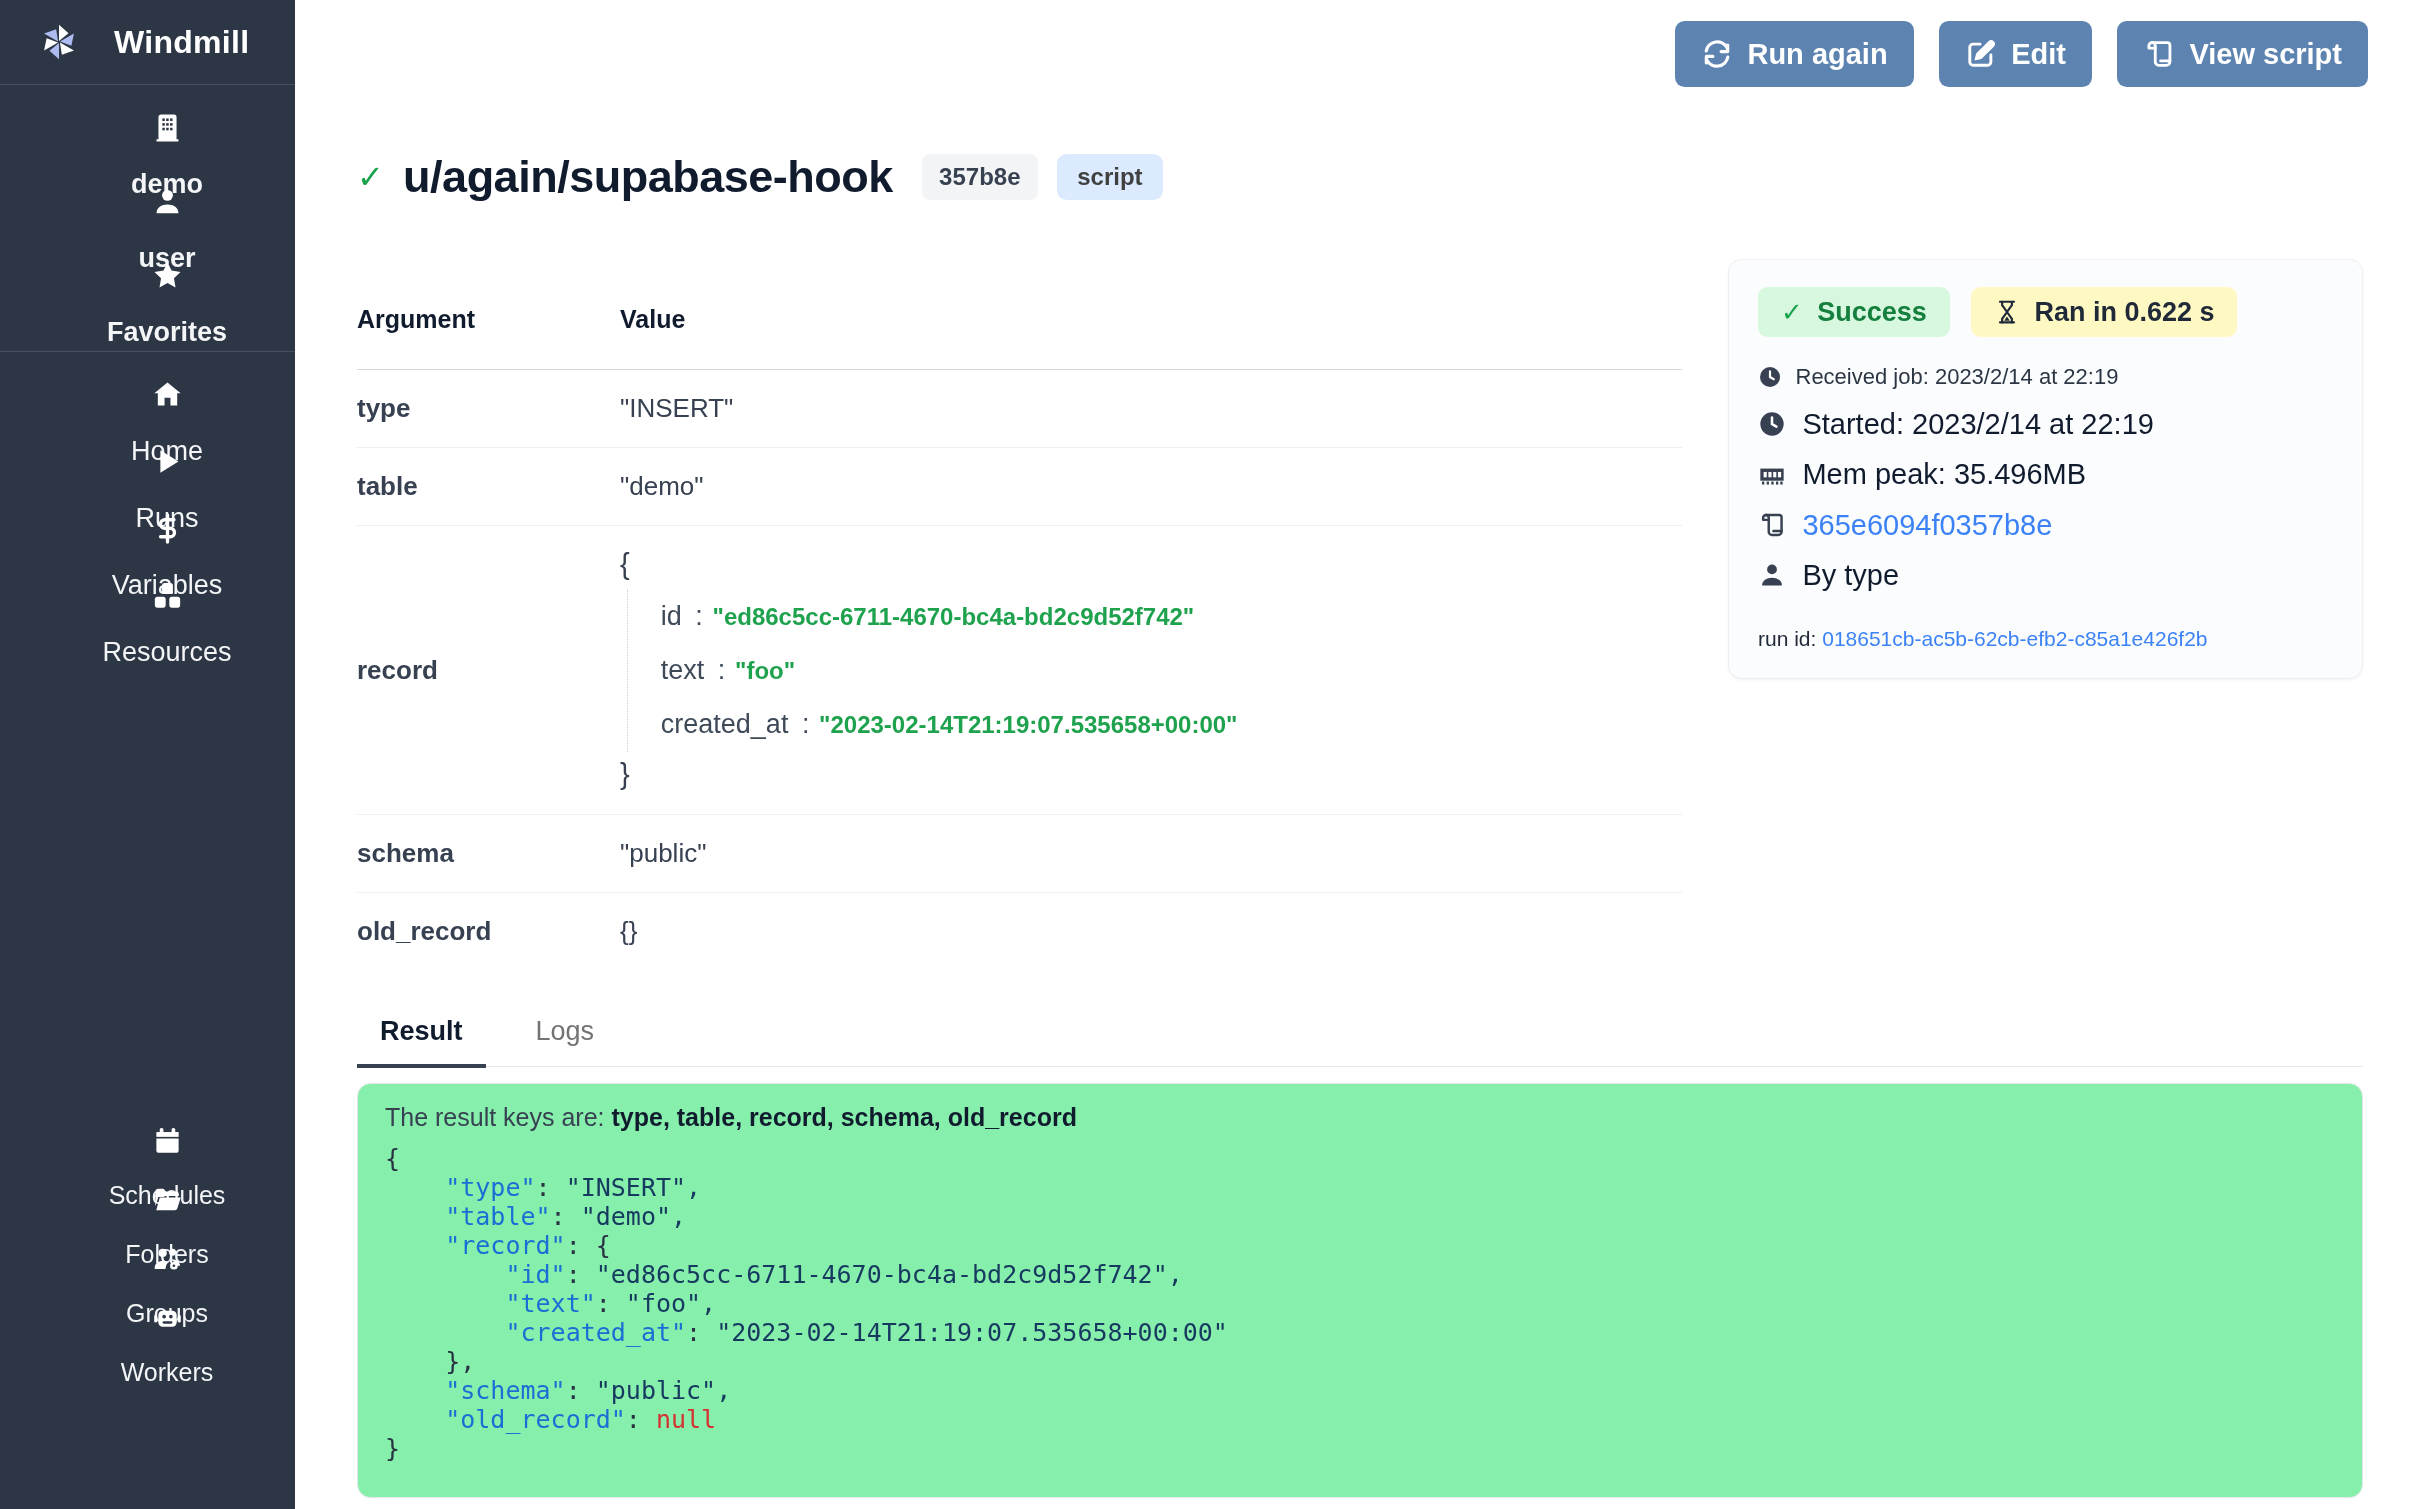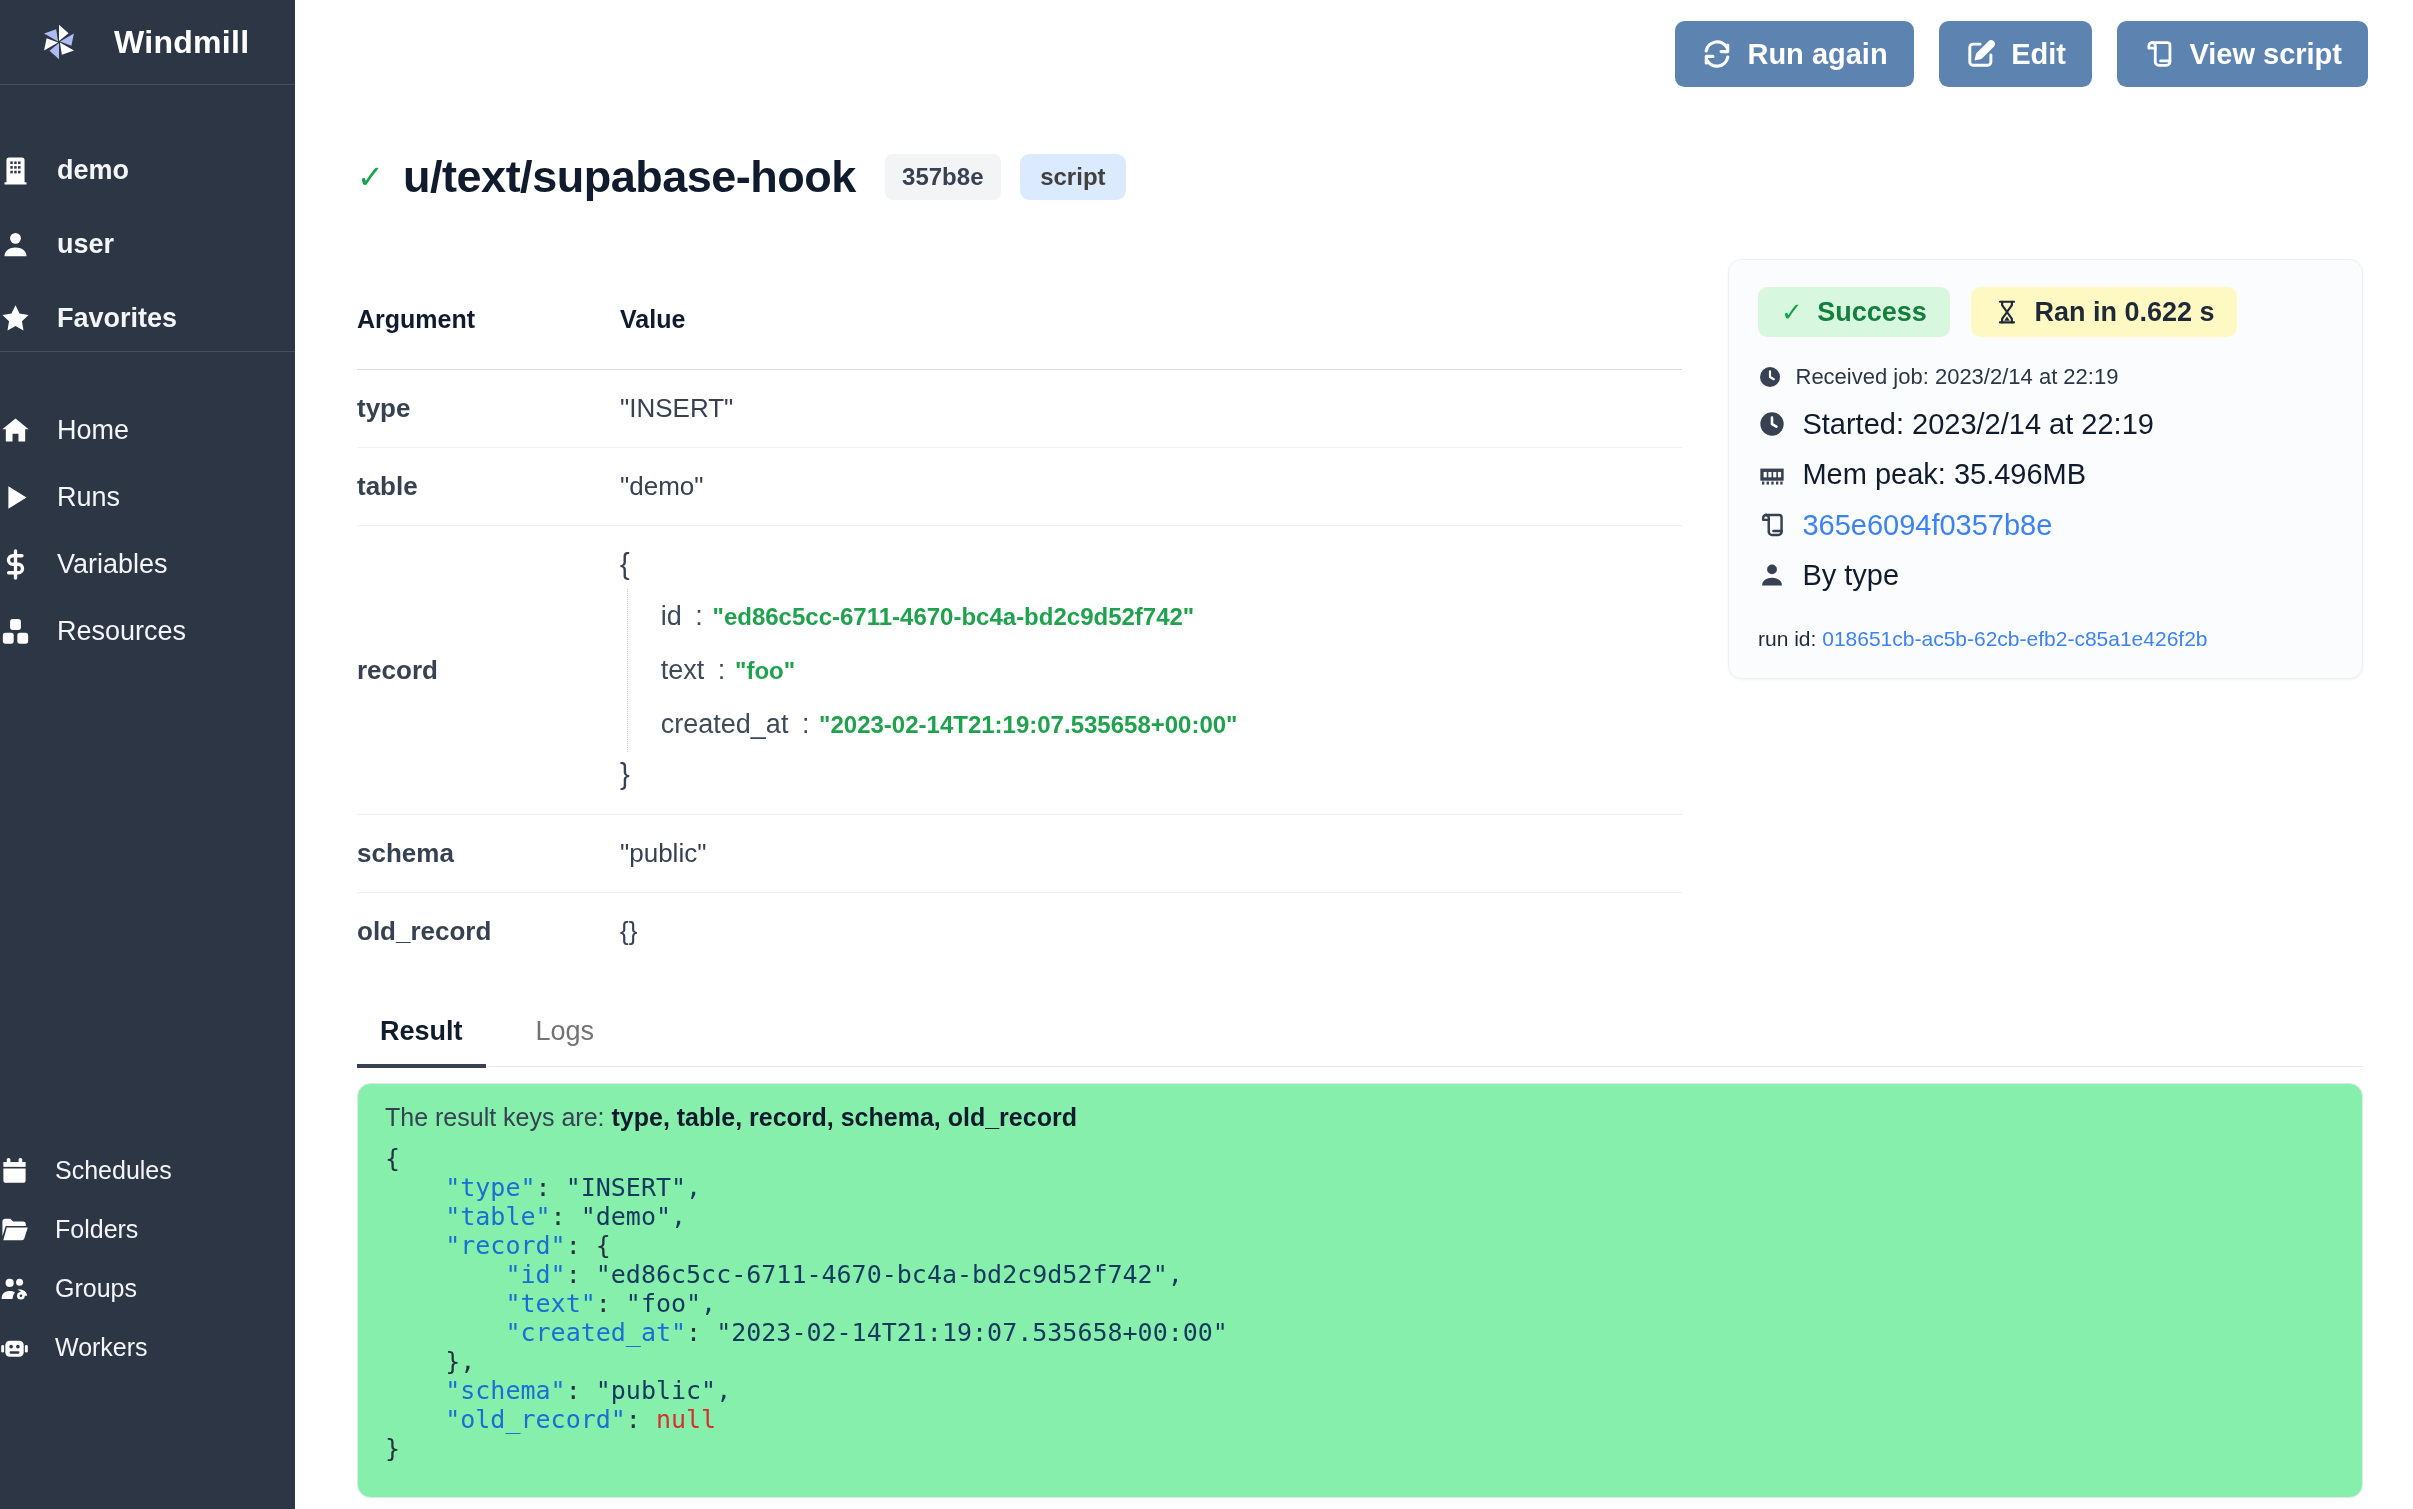--- a/index.html
+++ b/index.html
@@ -10,21 +10,21 @@
     -webkit-font-smoothing:antialiased;
   }
   
   .sidebar{position:absolute;left:0;top:0;bottom:0;width:295px;background:#2d3645;color:#f3f5f7;}
   .logo-row{display:flex;align-items:center;gap:33px;height:85px;padding-left:37px;border-bottom:1px solid #46505f;box-sizing:border-box;}
   .logo-icon{width:44px;height:44px;display:flex;}
   .logo-icon svg{width:100%;height:100%;}
   .logo-text{font-size:32px;font-weight:700;color:#ffffff;letter-spacing:0.3px;}
   .side-section{padding:27px 0 17.4px;}
   .side-section.workspace{border-bottom:1px solid #46505f;padding:27px 0 17.4px;}
-  .side-item{display:flex;align-items:flex-end;height:74px;gap:26px;cursor:pointer;}
+  .side-item{display:flex;align-items:center;height:74px;padding-left:39px;gap:26px;cursor:pointer;flex-direction:column;}
   .side-icon{width:31px;height:31px;display:flex;color:#ffffff;flex:none;}
   .side-icon svg{width:100%;height:100%;}
   .side-label{font-size:27px;color:#f3f5f7;}
   .workspace .side-label{font-weight:700;}
   .nav .side-item{height:67px;}
   .side-bottom{position:absolute;top:1126px;left:0;right:0;}
   .side-bottom .side-item{height:59px;}
   .side-bottom .side-label{font-size:25px;}
   .side-bottom .side-icon{width:29px;height:29px;}
   
@@ -261,21 +261,21 @@
             <path d="M6.8 3.4a2.4 2.4 0 0 1 2.4 2.4v12a2.7 2.7 0 0 0 2.7 2.7h5.6a2.7 2.7 0 0 0 2.7-2.7v-.6h-7"></path>
             <path d="M6.8 3.4A2.4 2.4 0 0 0 4.4 5.8v1.8h4.8"></path>
           </svg>
         </span>
         <span>View script</span>
       </button>
     </div>
 
   <div class="title-row">
     <span class="check">✓</span>
-    <h1 class="page-title">u/text/supabase-hook</h1>
+    <h1 class="page-title">u/again/supabase-hook</h1>
     <span class="badge-hash">357b8e</span>
     <span class="badge-script">script</span>
   </div>
 
   <table class="args">
     <thead>
       <tr>
         <th class="col-arg">Argument</th>
         <th>Value</th>
       </tr>

